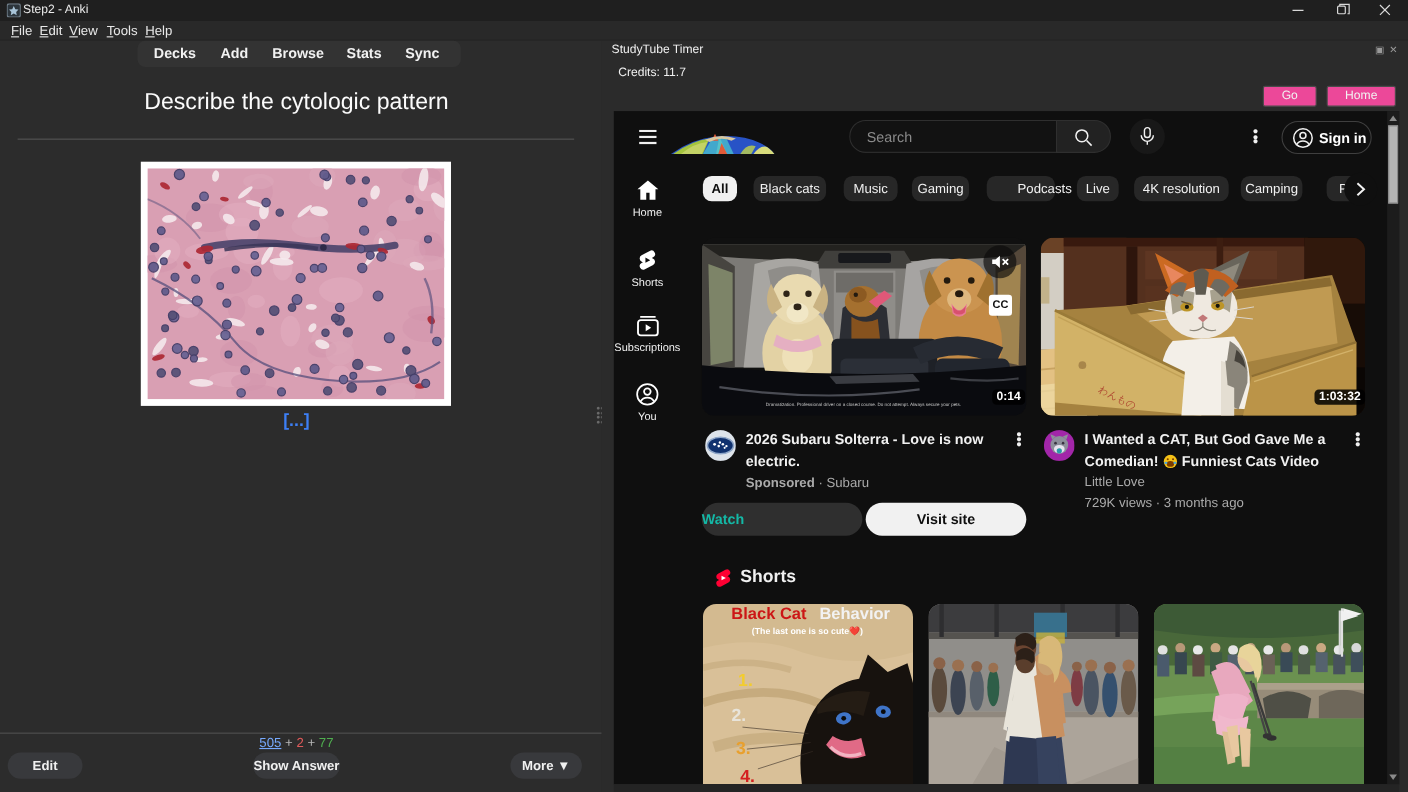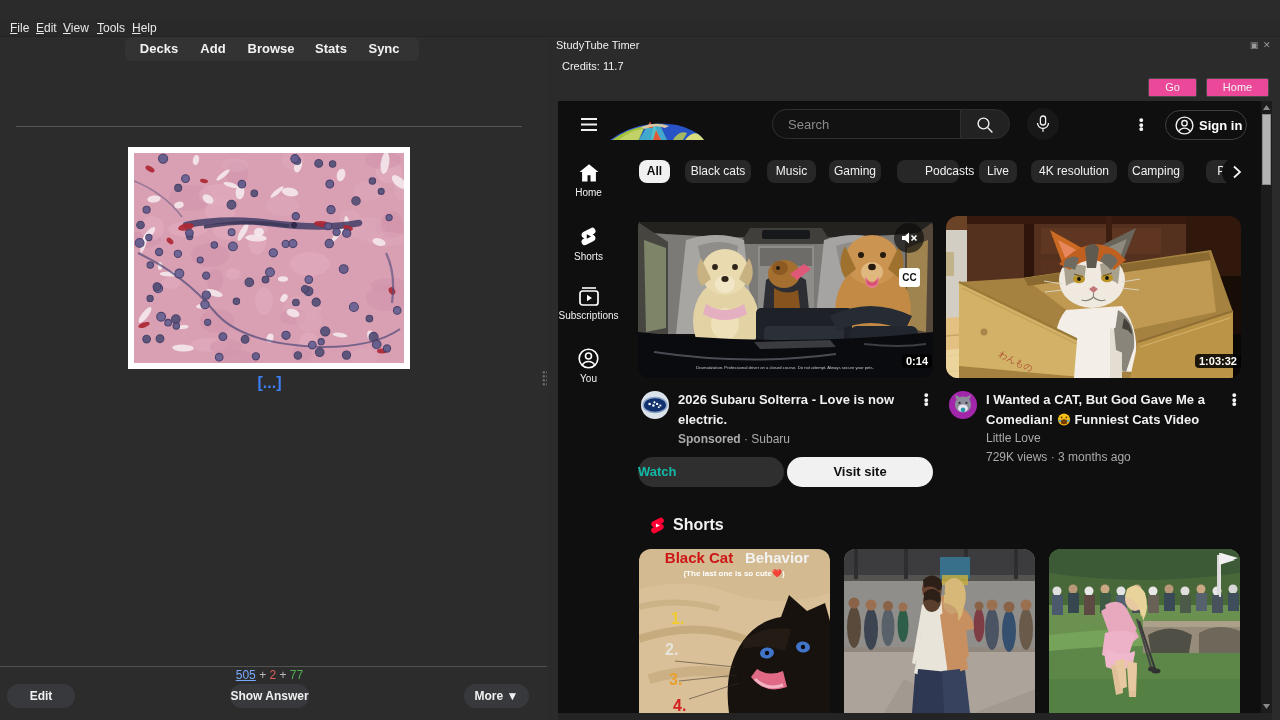--- a/index.html
+++ b/index.html
@@ -58,37 +58,54 @@
 .vtitle { position:absolute; font-size:13px; font-weight:bold; color:#f1f1f1; line-height:19.5px; }
 .vmeta { position:absolute; font-size:12px; color:#aaaaaa; }
 .dots3 { position:absolute; width:3px; color:#f1f1f1; font-size:13px; line-height:4.5px; font-weight:bold;}
 .badge { position:absolute; background:rgba(0,0,0,.85); color:#fff; font-size:11px; font-weight:bold;
   border-radius:4px; padding:1px 4px; }
 </style>
 </head>
 <body>
 <div id="root">
 
+  <div id="titlebar" class="abs">
+    <svg class="abs" style="left:6px;top:3px" width="13" height="13" viewBox="0 0 13 13">
+      <rect x="0" y="0" width="13" height="13" rx="2" fill="#6f7d88"></rect>
+      <rect x="1" y="1" width="11" height="11" rx="1.5" fill="#2c353c"></rect>
+      <path d="M6.5 2.4 L7.9 5.3 L10.8 5.7 L8.7 7.8 L9.2 10.8 L6.5 9.3 L3.8 10.8 L4.3 7.8 L2.2 5.7 L5.1 5.3 Z" fill="#a8c4d8"></path>
+    </svg>
+    <span class="title">Step2 - Anki</span>
+    <svg class="abs" style="left:1168px;top:0" width="112" height="19" viewBox="0 0 112 19">
+      <g stroke="#d8d8d8" stroke-width="1.1" fill="none">
+        <path d="M7 9.5 h10"></path>
+        <rect x="48" y="5.5" width="7" height="7" rx="1"></rect>
+        <path d="M50 5.5 v-1.5 h8.5 v8.5 h-1.5"></path>
+        <path d="M86.5 4.5 l9 9 m0 -9 l-9 9"></path>
+      </g>
+    </svg>
+  </div>
 
   <div id="menubar" class="abs">
     <span class="menu" style="left:10px"><u>F</u>ile</span>
     <span class="menu" style="left:36px"><u>E</u>dit</span>
     <span class="menu" style="left:63px"><u>V</u>iew</span>
     <span class="menu" style="left:97px"><u>T</u>ools</span>
     <span class="menu" style="left:132px"><u>H</u>elp</span>
   </div>
 
   <div id="anki" class="abs">
     <div id="toolbar">
       <span style="left:34px">Decks</span>
       <span style="left:88px">Add</span>
       <span style="left:146px">Browse</span>
       <span style="left:206px">Stats</span>
       <span style="left:259px">Sync</span>
     </div>
+    <div id="question">Describe the cytologic pattern</div>
     <div id="hr1"></div>
     <div id="histoframe">
       <svg width="270" height="210" viewBox="0 0 270 210" style="display:block;position:absolute;left:6px;top:6px">
 <rect width="270" height="210" fill="#d99fb3"></rect>
 <ellipse cx="168" cy="156" rx="19" ry="14" fill="#dda7ba" opacity="0.55"></ellipse>
 <ellipse cx="176" cy="111" rx="20" ry="12" fill="#e2adc0" opacity="0.55"></ellipse>
 <ellipse cx="175" cy="189" rx="10" ry="10" fill="#e2adc0" opacity="0.55"></ellipse>
 <ellipse cx="103" cy="21" rx="11" ry="12" fill="#d194ab" opacity="0.55"></ellipse>
 <ellipse cx="75" cy="192" rx="19" ry="7" fill="#e2adc0" opacity="0.55"></ellipse>
 <ellipse cx="37" cy="130" rx="10" ry="6" fill="#e2adc0" opacity="0.55"></ellipse>

